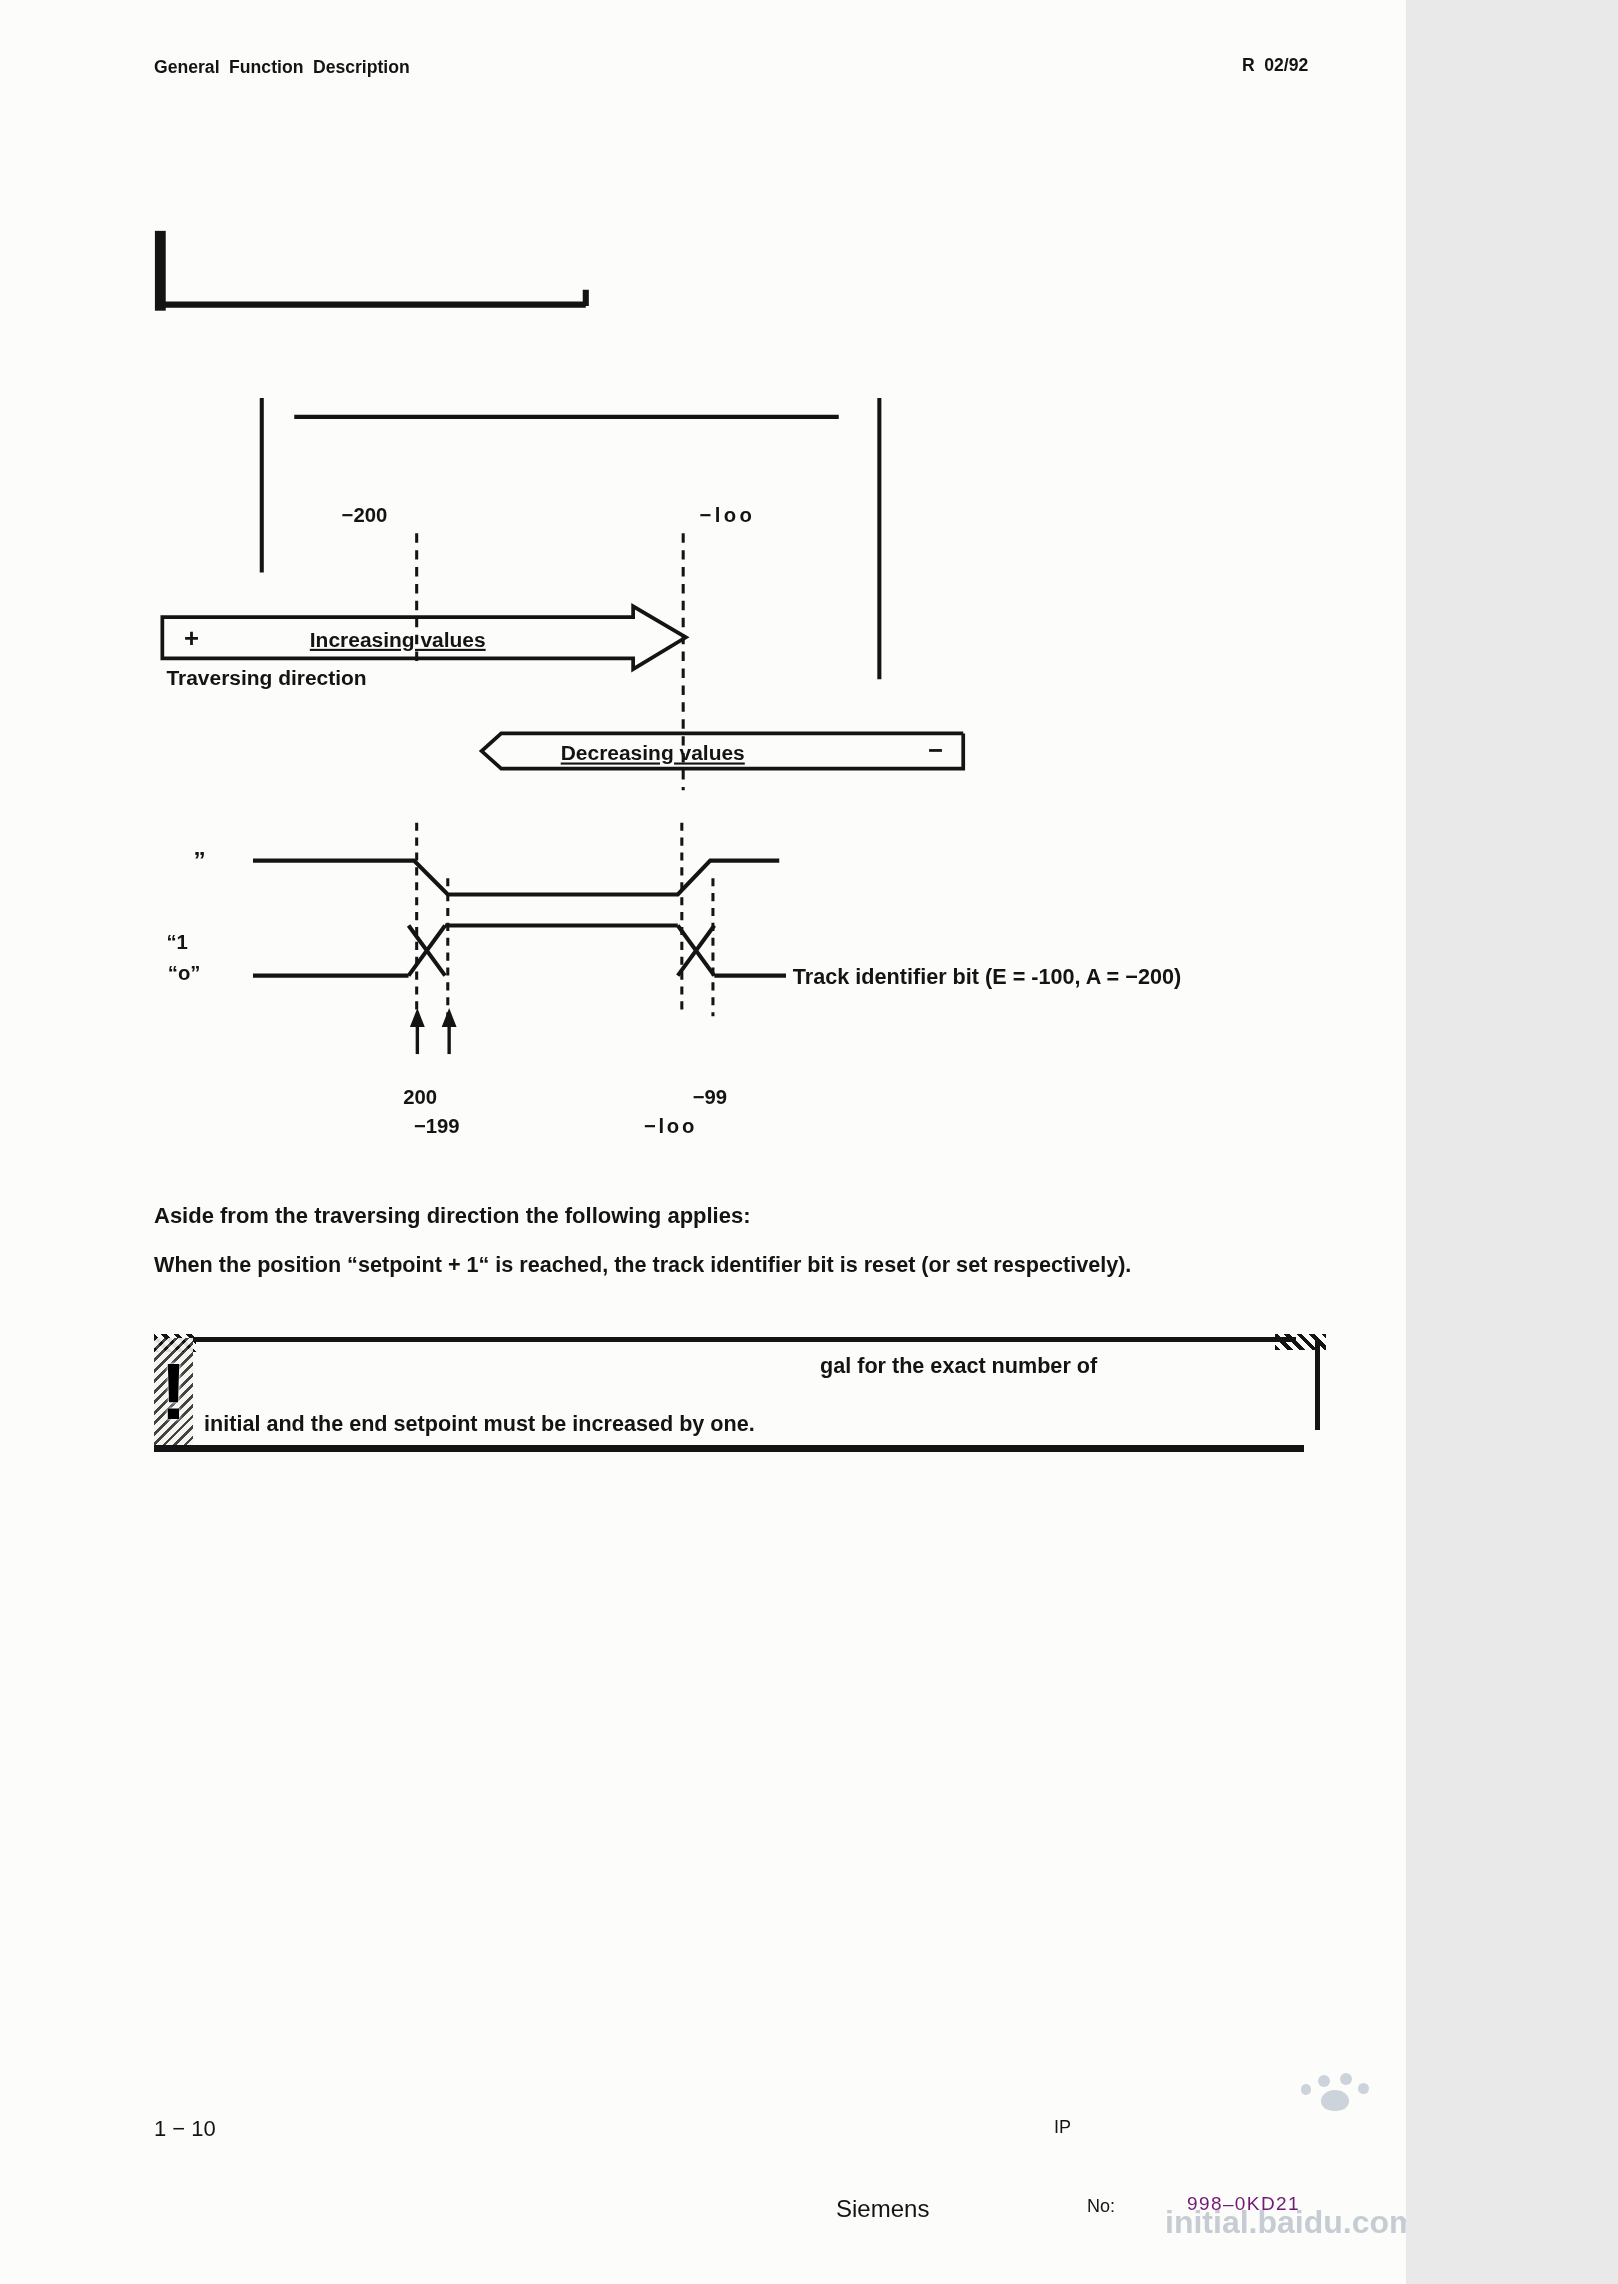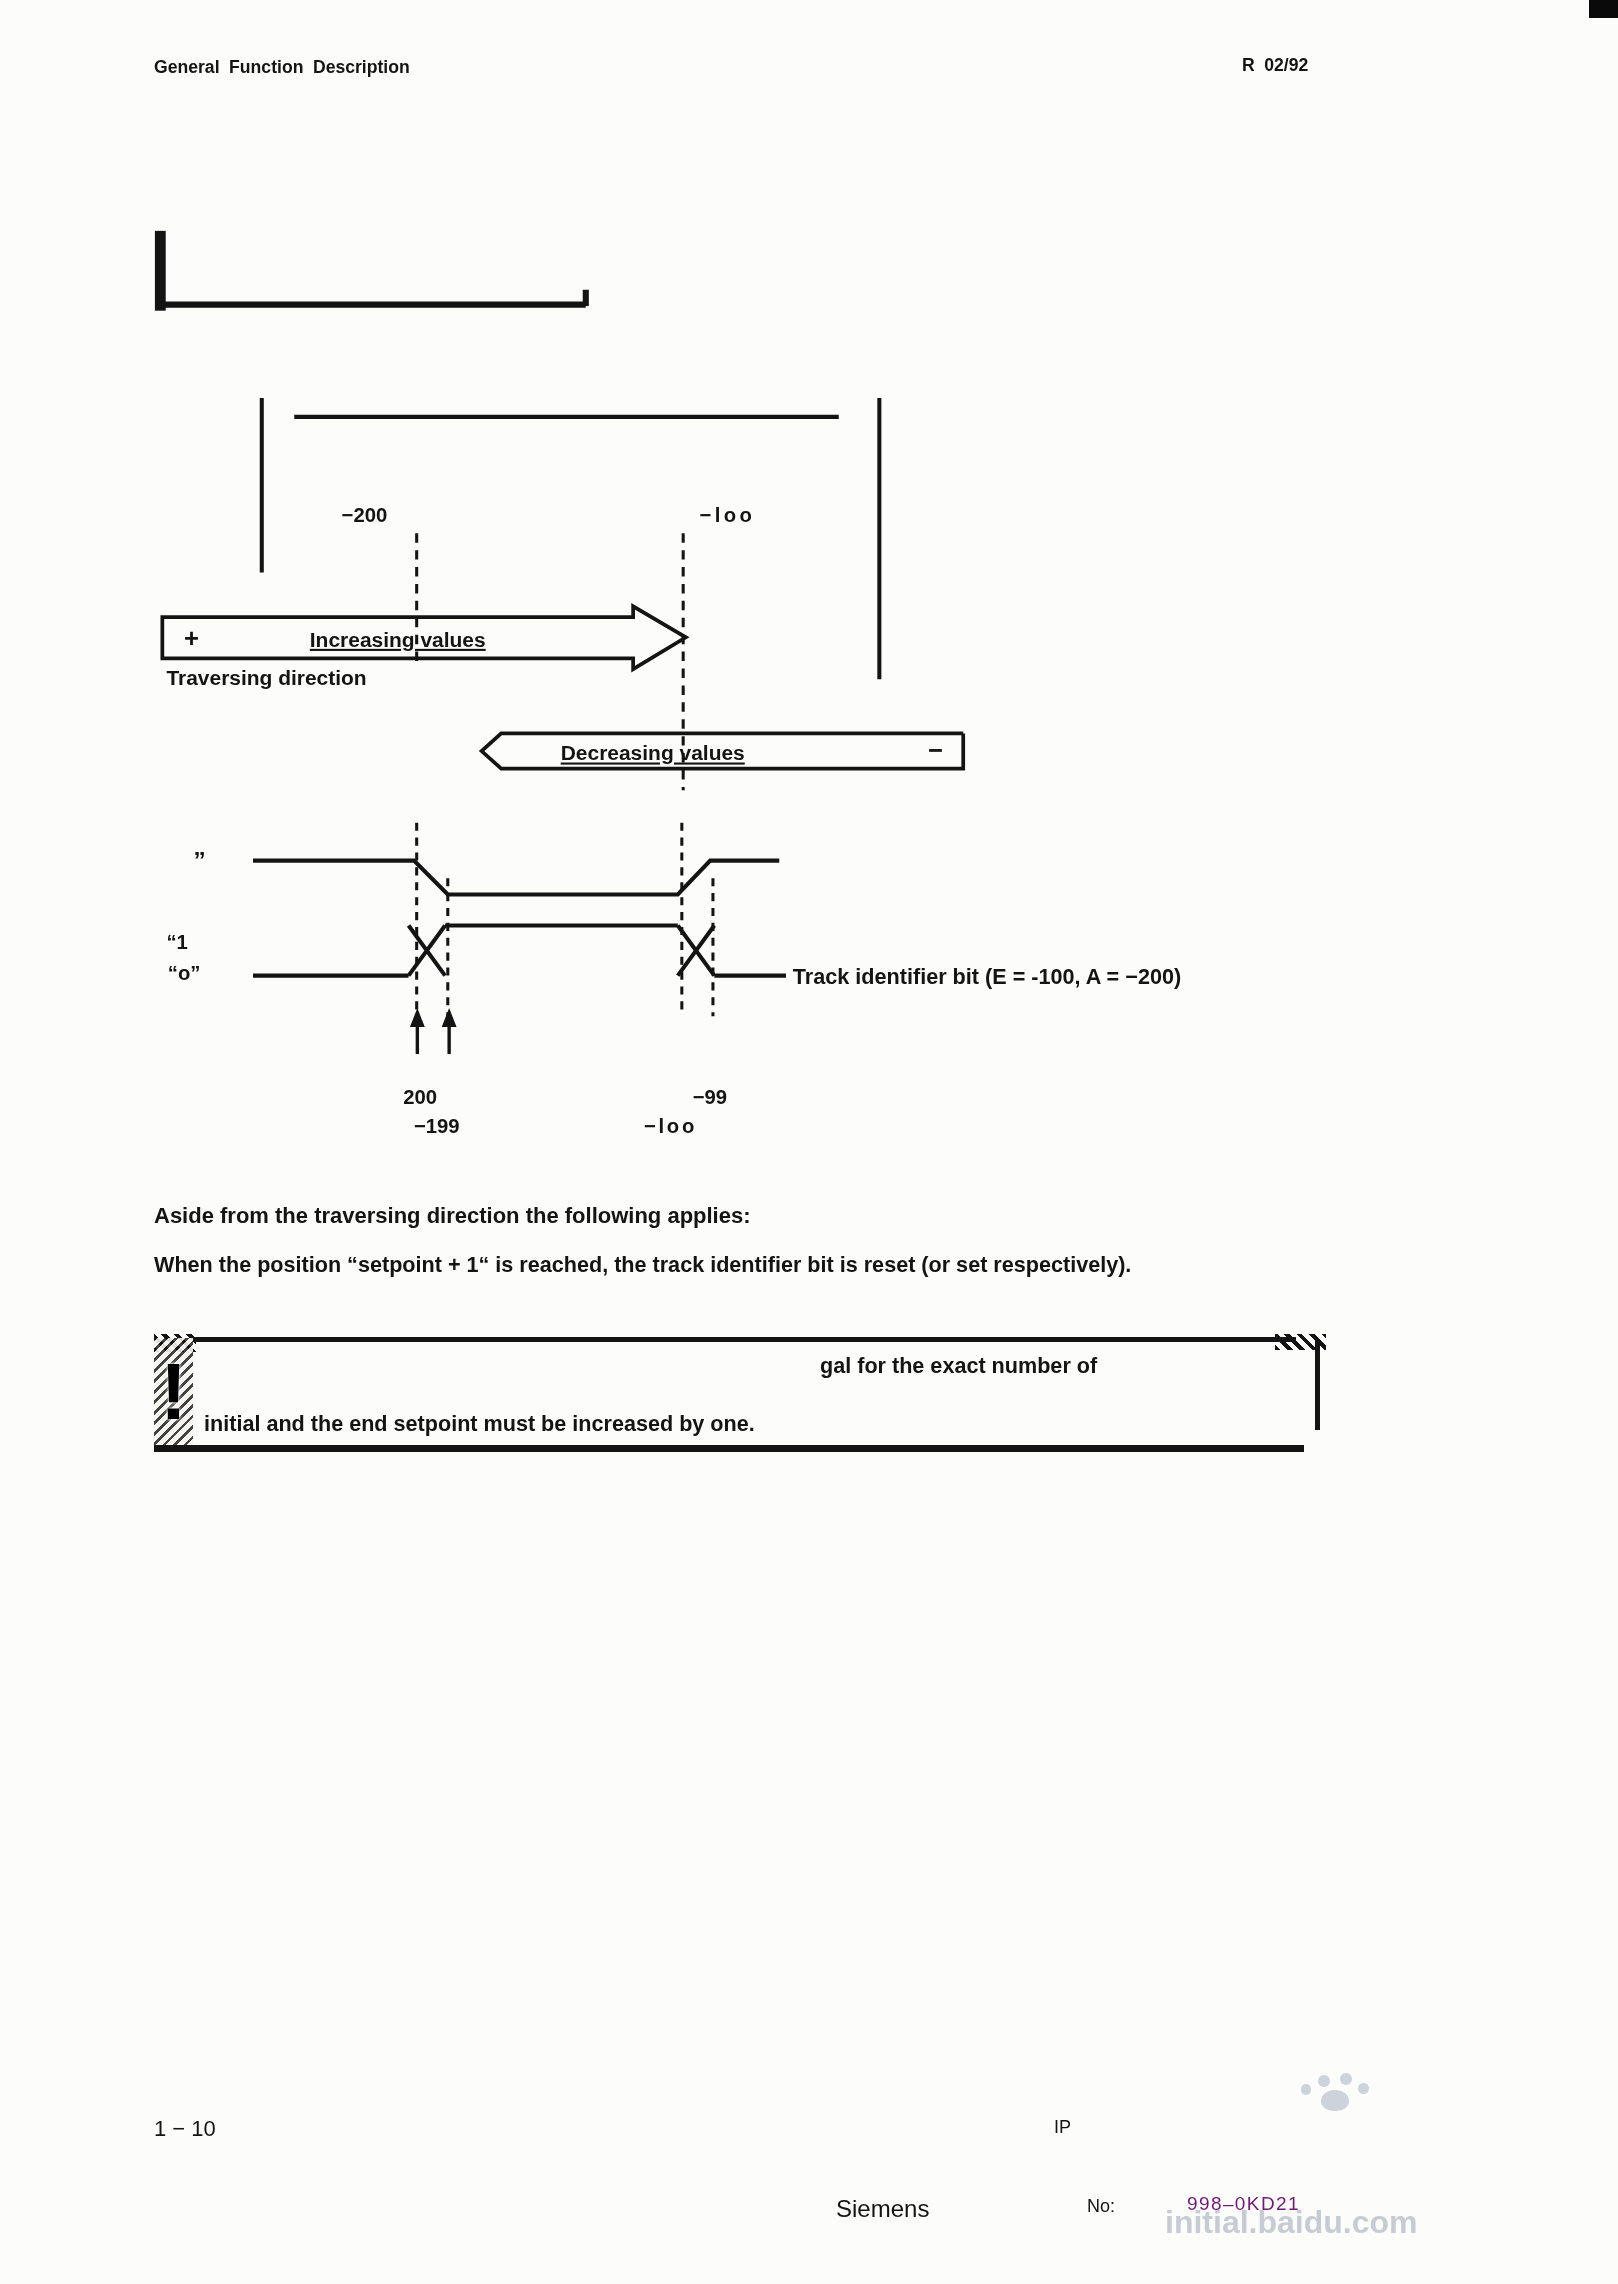--- a/index.html
+++ b/index.html
@@ -1,18 +1,18 @@
 <!DOCTYPE html>
 <html style="font-size:10.8px"><head>
 <meta charset="utf-8">
 <style>
   html,body{margin:0;padding:0;background:#e9e9e9;}
   .page{
     position:relative;
-    width:1618px;height:2284px;
+    width:1406px;height:2284px;
     background:#fcfcfa;
     overflow:hidden;
     font-family:"Liberation Sans",sans-serif;
     color:#141414;
   }
   .abs{position:absolute;white-space:nowrap;}
   .hdr{font-size:17.6px;font-weight:bold;word-spacing:4.7px;}
   .hdr-left{left:154px;top:57px;}
   .hdr-right{left:1242px;top:55px;}
   .corner-square{left:1589px;top:0;width:30px;height:18px;background:#0a0a0a;}

